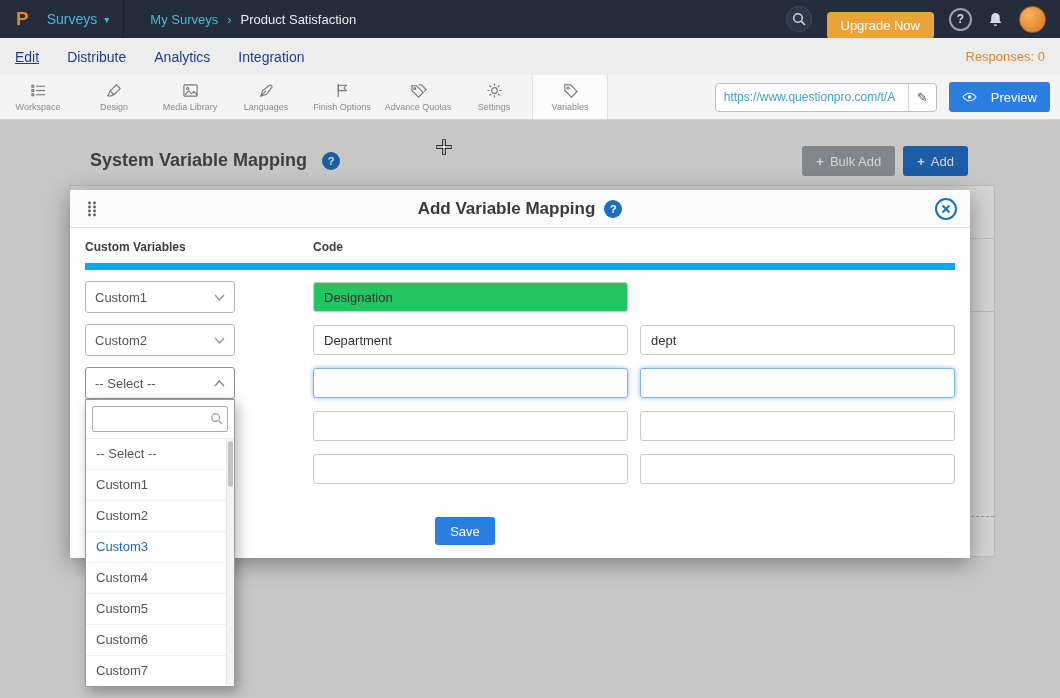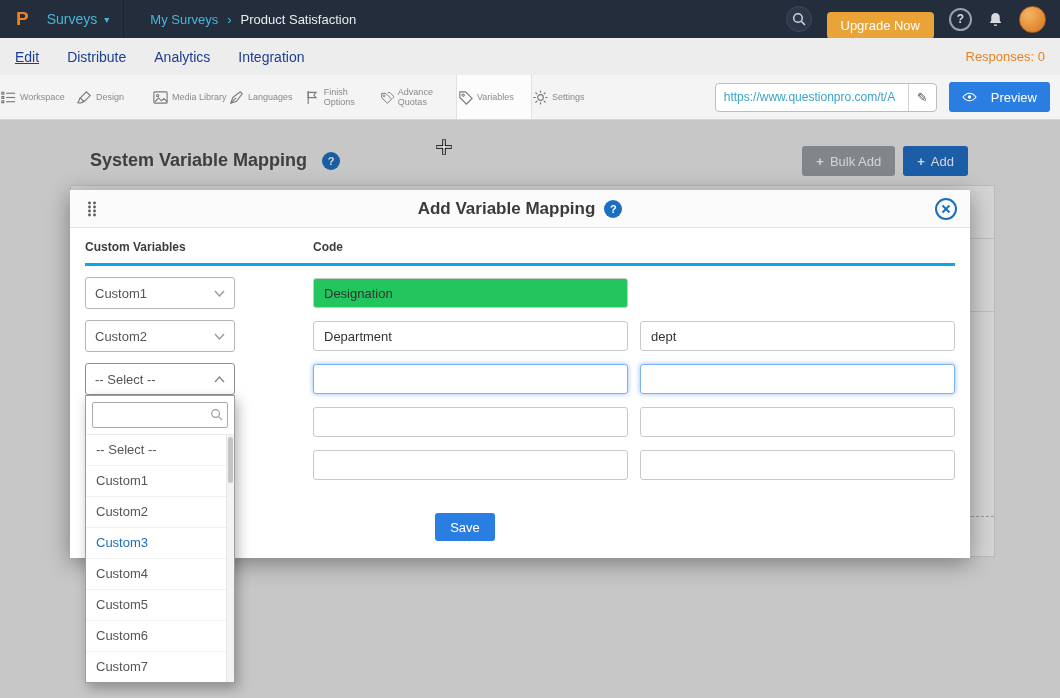--- a/index.html
+++ b/index.html
@@ -24,21 +24,21 @@
   .avatar { width:27px; height:27px; border-radius:50%; background:radial-gradient(circle at 35% 30%, #f5b45f, #d9731d); border:1px solid #b9631a; cursor:pointer; }
 
   
   .tabbar { position:absolute; top:38px; left:0; right:0; height:37px; background:#ededed; display:flex; align-items:center; padding:0 15px; gap:28px; }
   .tab { color:#1d3e8f; font-size:14px; cursor:pointer; text-decoration:none;text-align:right; }
   .tab.active { text-decoration:underline; }
   .responses { margin-left:auto; color:#e8821e; font-size:13px; }
 
   
   .toolbar { position:absolute; top:75px; left:0; right:0; height:45px; background:#f4f4f4; border-bottom:1px solid #d8d8d8; display:flex; align-items:stretch; padding-right:10px; }
-  .tb-item { width:76px; display:flex; align-items:center; gap:3px; font-size:9px; color:#8a8a8a; cursor:pointer; }
+  .tb-item { width:76px; display:flex; flex-direction:column; align-items:center; justify-content:center; gap:3px; font-size:9px; color:#8a8a8a; cursor:pointer; }
   .tb-item svg { stroke:#76797c; fill:none; stroke-width:1.2; }
   .tb-item.active { background:#fcfcfc; border-left:1px solid #e2e2e2; border-right:1px solid #e2e2e2; }
   .url-box { margin-left:auto; align-self:center; display:flex; align-items:center; height:29px; background:#fff; border:1px solid #bdbdbd; border-radius:4px; overflow:hidden; margin-right:12px; }
   .url-input { border:none; outline:none; width:192px; padding:0 8px; font-size:12px; color:#3aa3c4; font-family:inherit; background:transparent; }
   .url-edit { width:28px; height:29px; border-left:1px solid #d5d5d5; display:flex; align-items:center; justify-content:center; color:#555; font-size:13px; cursor:pointer; background:none; border-top:none;border-right:none;border-bottom:none; }
   .preview-btn { align-self:center; display:flex; align-items:center; gap:14px; background:#2a7de1; color:#fff; border:none; border-radius:3px; height:30px; padding:0 13px; font-size:13px; cursor:pointer; font-family:inherit; }
 
   
   .content-heading { position:absolute; left:90px; top:150px; display:flex; align-items:center; gap:15px; font-size:18px; font-weight:600; color:#4a4a4a; z-index:1; }
   .badge { width:18px; height:18px; border-radius:50%; background:#1a6fc0; color:#fff; font-size:11px; font-weight:700; display:flex; align-items:center; justify-content:center; cursor:pointer; flex:0 0 auto; }
@@ -53,21 +53,21 @@
   .bg-panel .ldash { position:absolute; top:330px; left:0; right:0; border-top:1px dashed #b9b9b9; }
   .dim { position:absolute; left:0; top:120px; right:0; bottom:0; background:rgba(15,15,15,0.18); z-index:5; }
 
   
   .modal { position:absolute; left:70px; top:190px; width:900px; height:368px; background:#fff; z-index:10; box-shadow:0 5px 22px rgba(0,0,0,0.38); }
   .modal-header { height:38px; background:#fbfbfb; border-bottom:1px solid #e2e2e2; display:flex; align-items:center; justify-content:center; position:relative; }
   .drag-handle { position:absolute; left:17px; top:11px; cursor:move; background:none; border:none; }
   .modal-title { font-size:17px; font-weight:700; color:#3a3a3a; display:flex; align-items:center; gap:9px; }
   .modal-close { position:absolute; right:13px; top:8px; width:22px; height:22px; border-radius:50%; border:2px solid #1a6fc0; background:none; display:flex; align-items:center; justify-content:center; cursor:pointer; }
   .modal-body { padding:12px 15px 0; }
-  .cols { display:flex; gap:12px; padding-bottom:9px; border-bottom:3px solid #0ea5e9; }
+  .cols { display:flex; gap:12px; padding-bottom:9px; border-bottom:7px solid #0ea5e9; }
   .col-h { font-size:12px; font-weight:700; color:#3d3d3d; }
   .c1 { width:216px; position:relative; }
   .c2 { width:315px; }
   .c3 { width:315px; }
   .vrow { display:flex; gap:12px; margin-top:11px; align-items:center; }
   .select { width:150px; height:32px; border:1px solid #b5b5b5; border-radius:3px; background:#fff; display:flex; align-items:center; justify-content:space-between; padding:0 9px; font-size:13px; color:#555; cursor:pointer; }
   .select.open { border-color:#8f8f8f; }
   .inp { width:100%; height:30px; border:1px solid #c9c9c9; border-radius:3px; padding:0 10px; font-size:13px; color:#333; font-family:inherit; outline:none; background:#fff; }
   .inp.gray { background:#22c55e; }
   .inp.glow { border-color:#7fb3ec; box-shadow:0 0 5px rgba(58,132,222,0.55); }
@@ -176,33 +176,33 @@
       <span>Finish Options</span>
     </div>
     <div class="tb-item">
       <svg width="17" height="17" viewBox="0 0 18 18">
           <path d="M2 4v5l7 7 5-5-7-7H2z"></path>
           <circle cx="5" cy="7" r="1"></circle>
           <path d="M9.5 3h2.5l5 5-2 2"></path>
         </svg>
       <span>Advance Quotas</span>
     </div>
+    <div class="tb-item">
+      <svg width="17" height="17" viewBox="0 0 18 18">
+          <circle cx="9" cy="9" r="3"></circle>
+          <path d="M9 1.5V4M9 14v2.5M1.5 9H4M14 9h2.5M3.7 3.7l1.8 1.8M12.5 12.5l1.8 1.8M14.3 3.7l-1.8 1.8M5.5 12.5l-1.8 1.8"></path>
+        </svg>
+      <span>Settings</span>
+    </div>
     <div class="tb-item active">
       <svg width="17" height="17" viewBox="0 0 18 18">
           <path d="M3 3h6l7 7-6 6-7-7V3z"></path>
           <circle cx="6.5" cy="6.5" r="1.2"></circle>
         </svg>
       <span>Variables</span>
-    </div>
-    <div class="tb-item">
-      <svg width="17" height="17" viewBox="0 0 18 18">
-          <circle cx="9" cy="9" r="3"></circle>
-          <path d="M9 1.5V4M9 14v2.5M1.5 9H4M14 9h2.5M3.7 3.7l1.8 1.8M12.5 12.5l1.8 1.8M14.3 3.7l-1.8 1.8M5.5 12.5l-1.8 1.8"></path>
-        </svg>
-      <span>Settings</span>
     </div>
 
     <div class="url-box">
       <input class="url-input" readonly="" value="https://www.questionpro.com/t/A" style="">
       <button class="url-edit">
           <span>✎</span>
         </button>
     </div>
     <button class="preview-btn">
       <svg width="15" height="10" viewBox="0 0 16 10">

